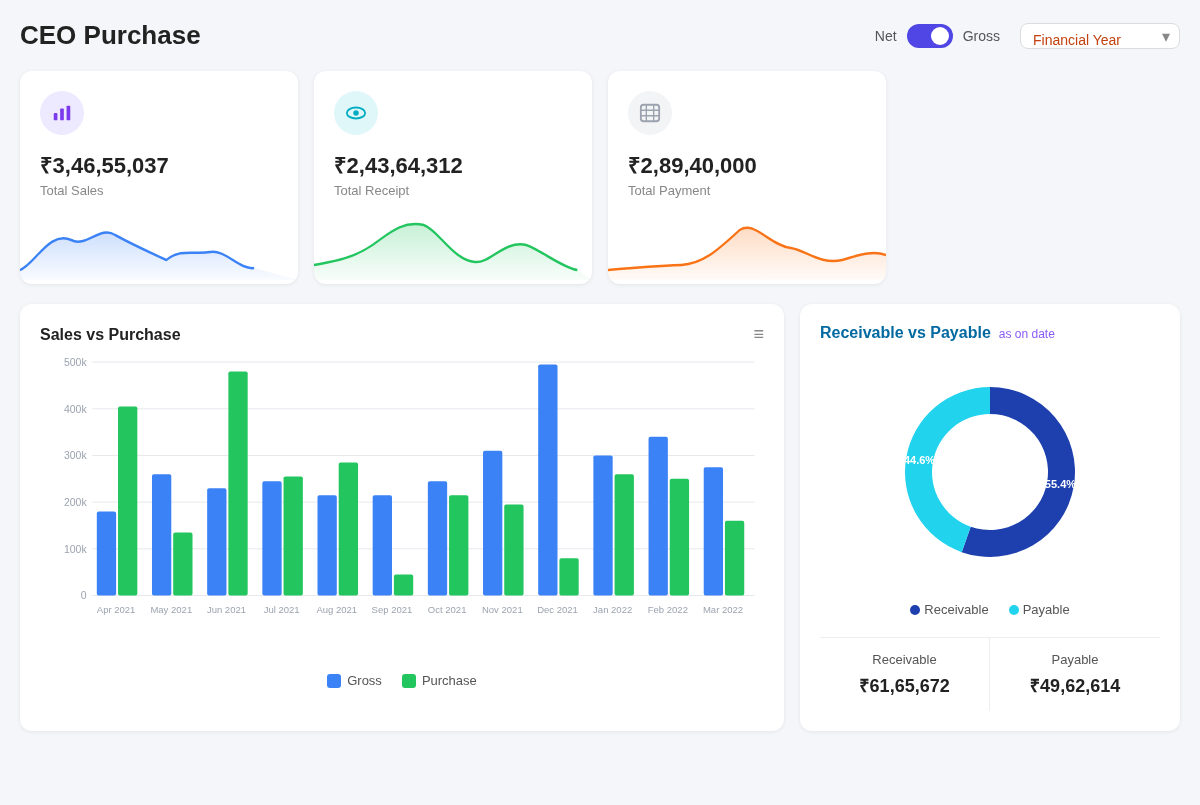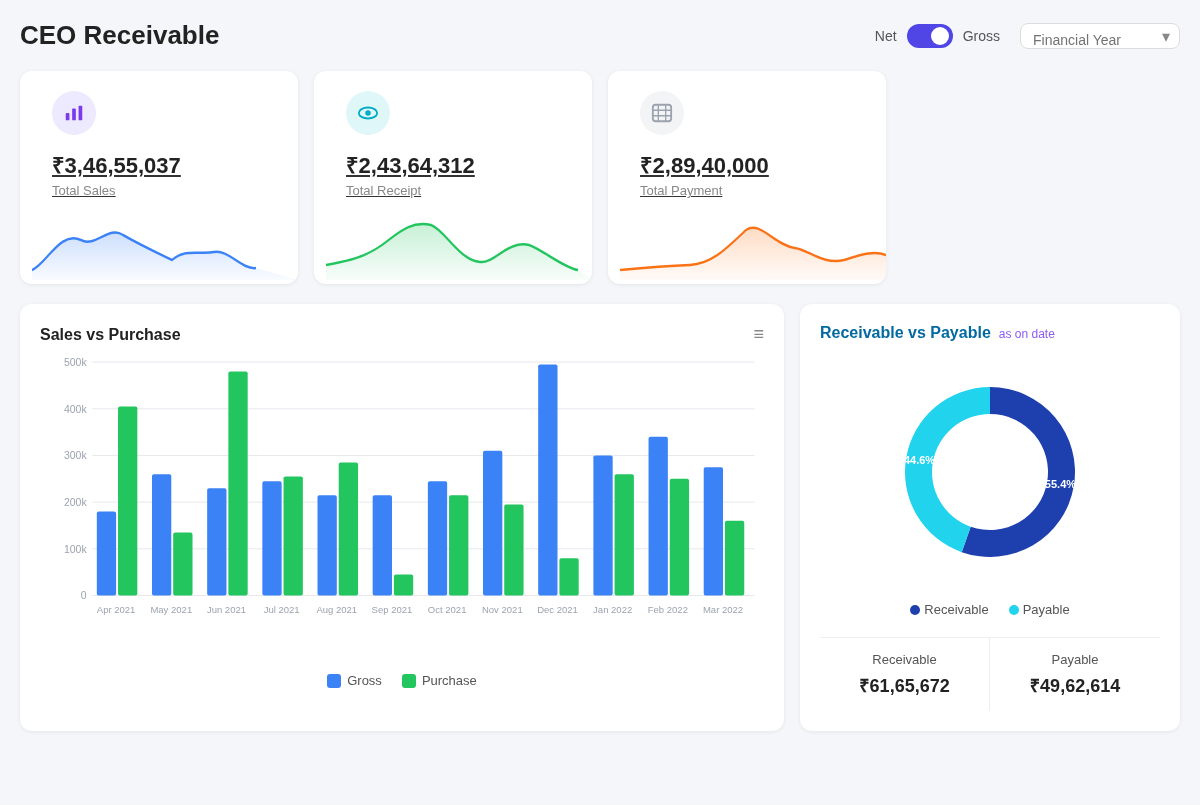--- a/index.html
+++ b/index.html
@@ -54,21 +54,21 @@
       transition: 0.2s;
     }
     .dropdown-select {
       border: 1px solid #ddd;
       border-radius: 8px;
       padding: 8px 30px 0 12px;
       font-size: 14px;
       background: white;
       appearance: none;
       cursor: pointer;
-      color: #737373;
+      color: #c2410c;
       min-width: 160px;
       position: relative;
     }
     .dropdown-wrapper {
       position: relative;
     }
     .dropdown-wrapper::after {
       content: '▾';
       position: absolute;
       right: 10px;
@@ -81,24 +81,23 @@
     
     .kpi-grid {
       display: grid;
       grid-template-columns: repeat(4, 1fr);
       gap: 16px;
       margin-bottom: 20px;
     }
     .kpi-card {
       background: white;
       border-radius: 12px;
-      padding: 20px 20px 0 32px;
+      padding: 20px 20px 0 20px;
       overflow: hidden;
       box-shadow: 0 1px 4px rgba(0,0,0,0.07);
-      text-decoration: underline;
     }
     .kpi-icon-wrapper {
       width: 44px; height: 44px;
       border-radius: 50%;
       display: flex; align-items: center; justify-content: center;
       margin-bottom: 14px;
       font-size: 20px;
     }
     .kpi-value {
       font-size: 22px;
@@ -245,21 +244,21 @@
     }
     .bar-legend-color {
       width: 14px; height: 14px;
       border-radius: 3px;
     }
   </style>
 </head>
 <body>
 
 <div class="header">
-  <h1 class="header-title">CEO Receivable</h1>
+  <h1 class="header-title">CEO Purchase</h1>
   <div class="toggle-section">
     <span class="toggle-label">Net</span>
     <label class="toggle-switch">
 
       <span class="toggle-slider"></span>
     </label>
     <span class="toggle-label">Gross</span>
   </div>
   <div class="dropdown-wrapper">
     <select class="dropdown-select">

